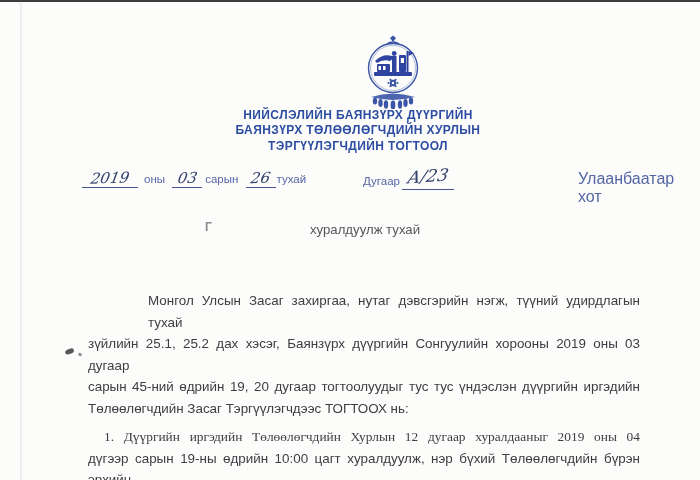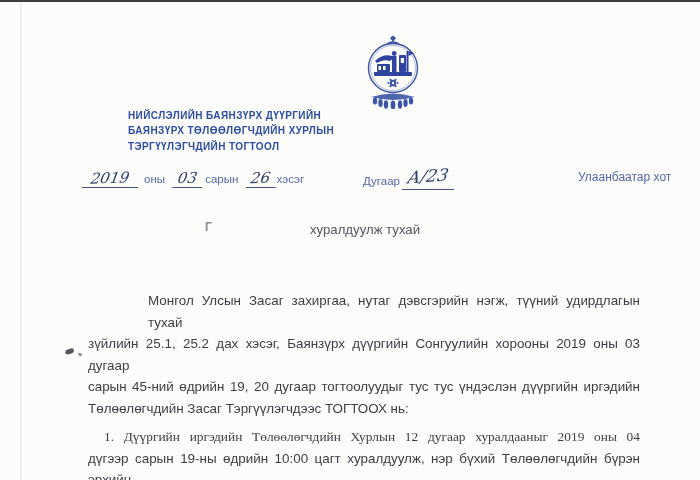--- a/index.html
+++ b/index.html
@@ -5,35 +5,35 @@
   html,body{margin:0;padding:0;}
   body{width:700px;height:480px;overflow:hidden;background:#f4f4f2;font-family:"Liberation Sans",sans-serif;}
   .page{position:relative;width:700px;height:480px;background:#fcfcfb;overflow:hidden;}
   .scan-topline{position:absolute;left:0;top:0;width:700px;height:2px;background:#1a1a1a;opacity:.85;}
   .scan-vline{position:absolute;left:20px;top:0;width:2px;height:480px;background:rgba(130,130,135,.10);}
   .scan-speck{position:absolute;left:65px;top:349px;width:9px;height:5px;background:#3a3a3e;border-radius:60% 40% 50% 50%;transform:rotate(-18deg);opacity:.85;}
   .scan-speck2{position:absolute;left:78px;top:353px;width:4px;height:3px;background:#55555a;border-radius:50%;transform:rotate(20deg);opacity:.6;}
 
   .emblem{position:absolute;left:357px;top:35px;width:72px;height:74px;}
 
-  .doc-title{position:absolute;left:128px;top:108px;width:460px;text-align:left;
-    color:#2c4da1;font-weight:bold;font-size:10px;line-height:15.4px;letter-spacing:.4px;}
+  .doc-title{position:absolute;left:128px;top:108px;width:460px;text-align:center;
+    color:#2c4da1;font-weight:bold;font-size:12px;line-height:15.4px;letter-spacing:.4px;}
 
   .date-row{position:absolute;left:0;top:161px;width:700px;height:32px;font-size:11.5px;color:#5566a5;}
   .date-left{position:absolute;left:82px;top:8px;white-space:nowrap;}
   .hand{font-family:"DejaVu Serif",serif;font-style:italic;color:#32406c;font-size:15px;
     display:inline-block;transform:skewX(-12deg) rotate(-2deg);}
   .wfield{display:inline-block;border-bottom:1px solid #46548a;text-align:center;vertical-align:baseline;}
   .wfield.year{width:56px;margin-right:6px;}
   .wfield.month{width:30px;margin-right:3px;margin-left:4px;}
   .wfield.day{width:30px;margin-right:1px;margin-left:4px;}
   .date-number{position:absolute;left:363px;top:8px;white-space:nowrap;}
   .wfield.num{width:52px;margin-left:2px;}
   .wfield.num .hand{font-size:17px;transform:skewX(-14deg) rotate(-4deg);position:relative;top:-3px;}
-  .date-city{position:absolute;left:578px;top:9px;font-size:12px;color:#5566a5;}
+  .date-city{position:absolute;left:578px;top:9px;font-size:16px;color:#5566a5;}
 
   .subject{position:absolute;left:240px;top:221px;width:250px;text-align:center;
     color:#55565d;font-size:13.2px;line-height:17.6px;}
   .subject-bracket{position:absolute;left:-35px;top:-2px;color:#8b8b90;font-size:12px;font-weight:bold;}
 
   .body-text{position:absolute;left:88px;top:290px;width:552px;color:#3d3e44;
     font-size:13.4px;line-height:21.5px;}
   .line{display:block;}
   .jline{text-align:justify;text-align-last:justify;}
   .p1-first{padding-left:60px;}
@@ -99,21 +99,21 @@
   <div class="doc-title">
     <span class="line">НИЙСЛЭЛИЙН БАЯНЗҮРХ ДҮҮРГИЙН</span>
     <span class="line">БАЯНЗҮРХ ТӨЛӨӨЛӨГЧДИЙН ХУРЛЫН</span>
     <span class="line">ТЭРГҮҮЛЭГЧДИЙН ТОГТООЛ</span>
   </div>
 
   <div class="date-row">
     <div class="date-left">
       <span class="wfield year"><span class="hand">2019</span></span><span>оны</span>
       <span class="wfield month"><span class="hand">03</span></span><span>сарын</span>
-      <span class="wfield day"><span class="hand">26</span></span><span>хэсэг</span>
+      <span class="wfield day"><span class="hand">26</span></span><span>тухай</span>
     </div>
     <div class="date-number">
       <span>Дугаар</span><span class="wfield num"><span class="hand">А/23</span></span>
     </div>
     <div class="date-city">Улаанбаатар хот</div>
   </div>
 
   <div class="subject">
     <span class="subject-bracket">Г</span>
     <span class="line">хуралдуулж тухай</span>

